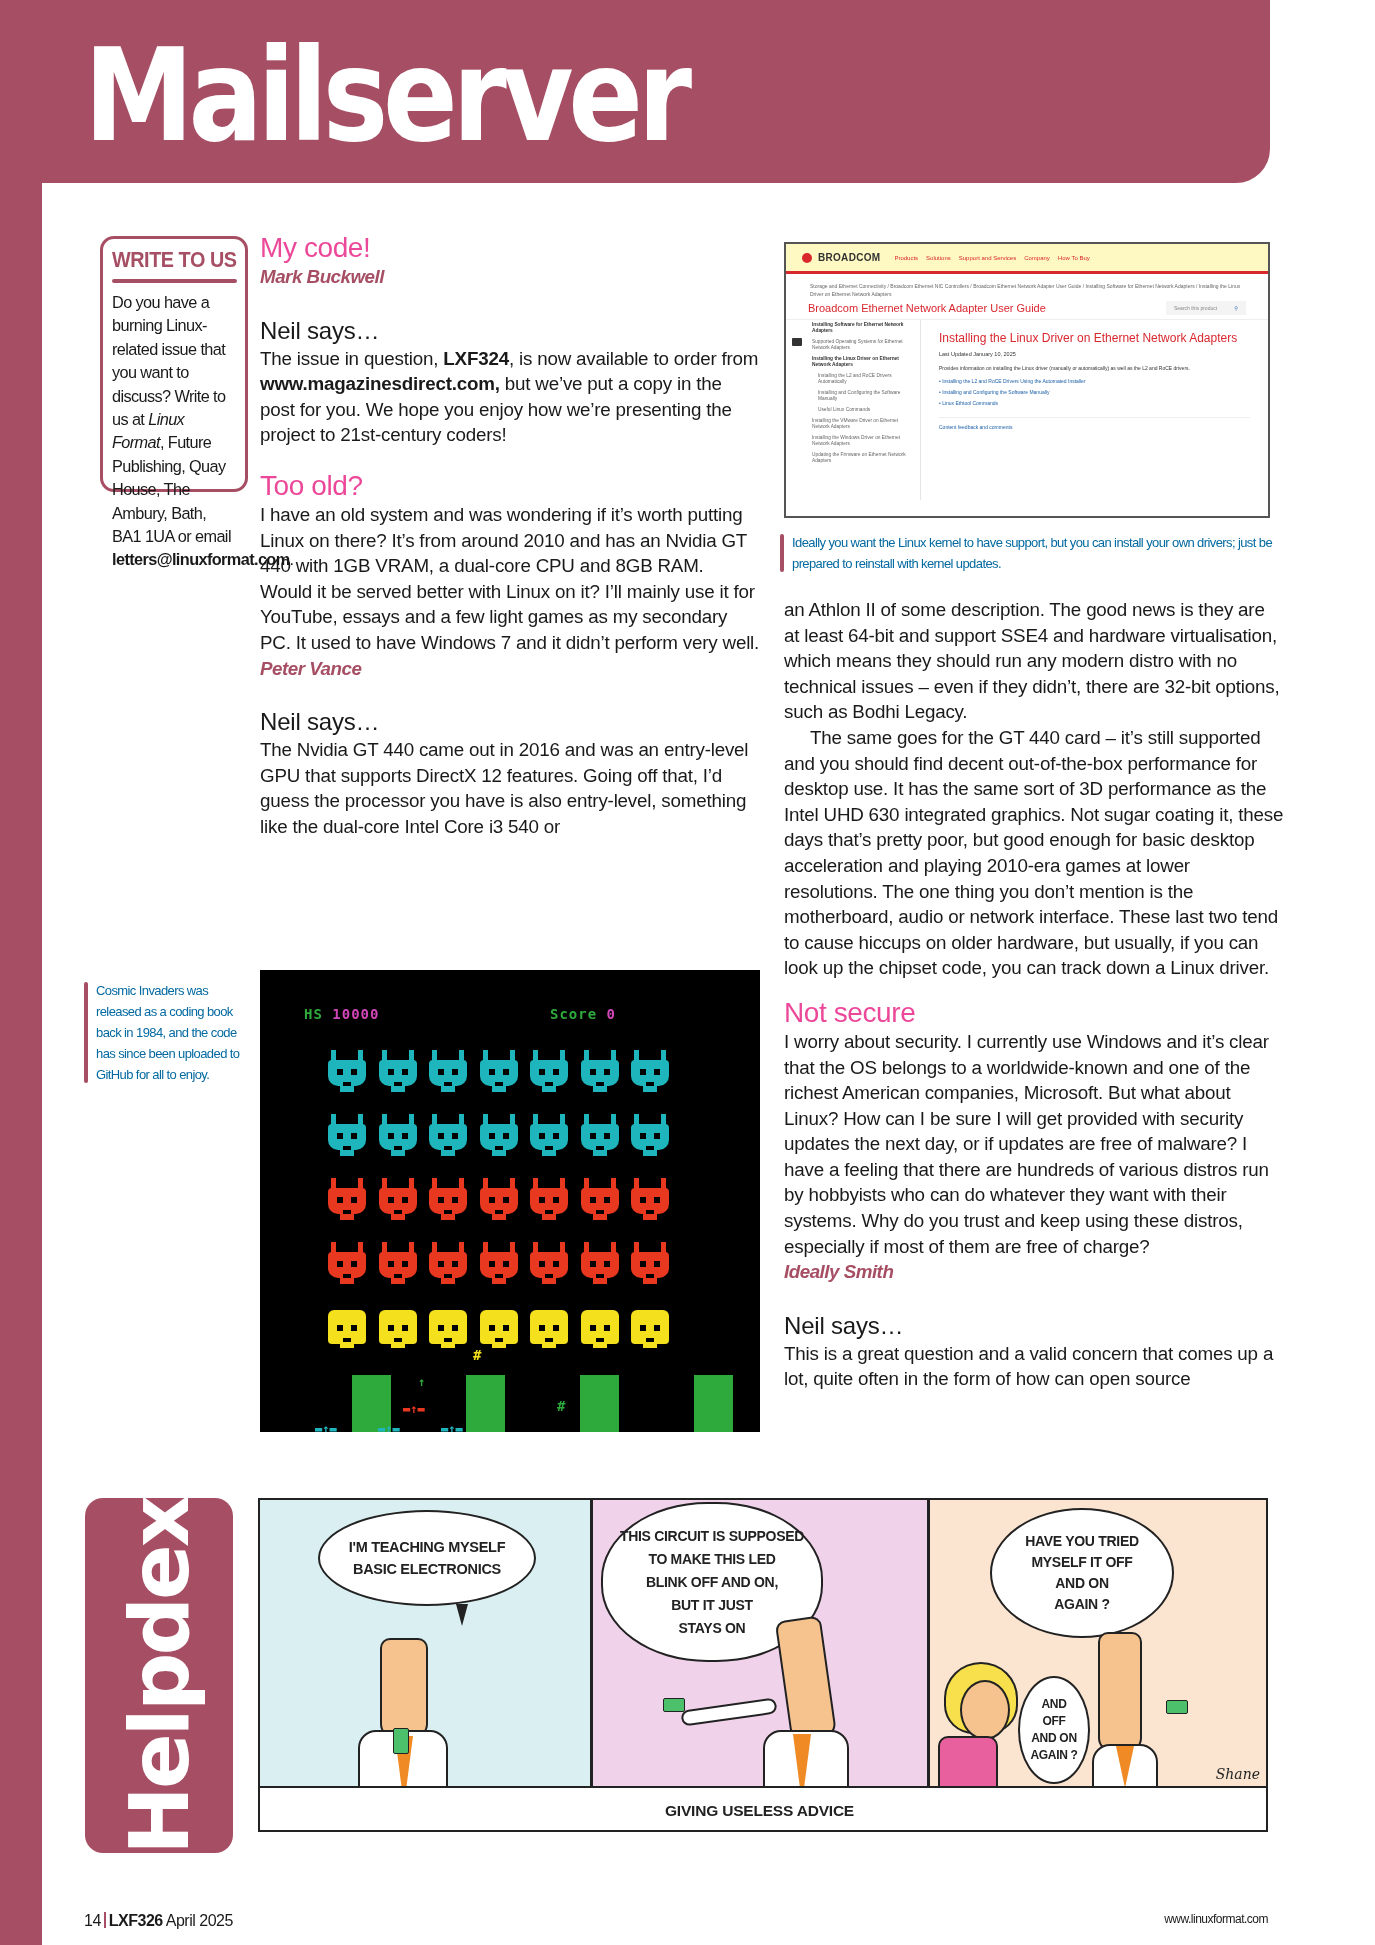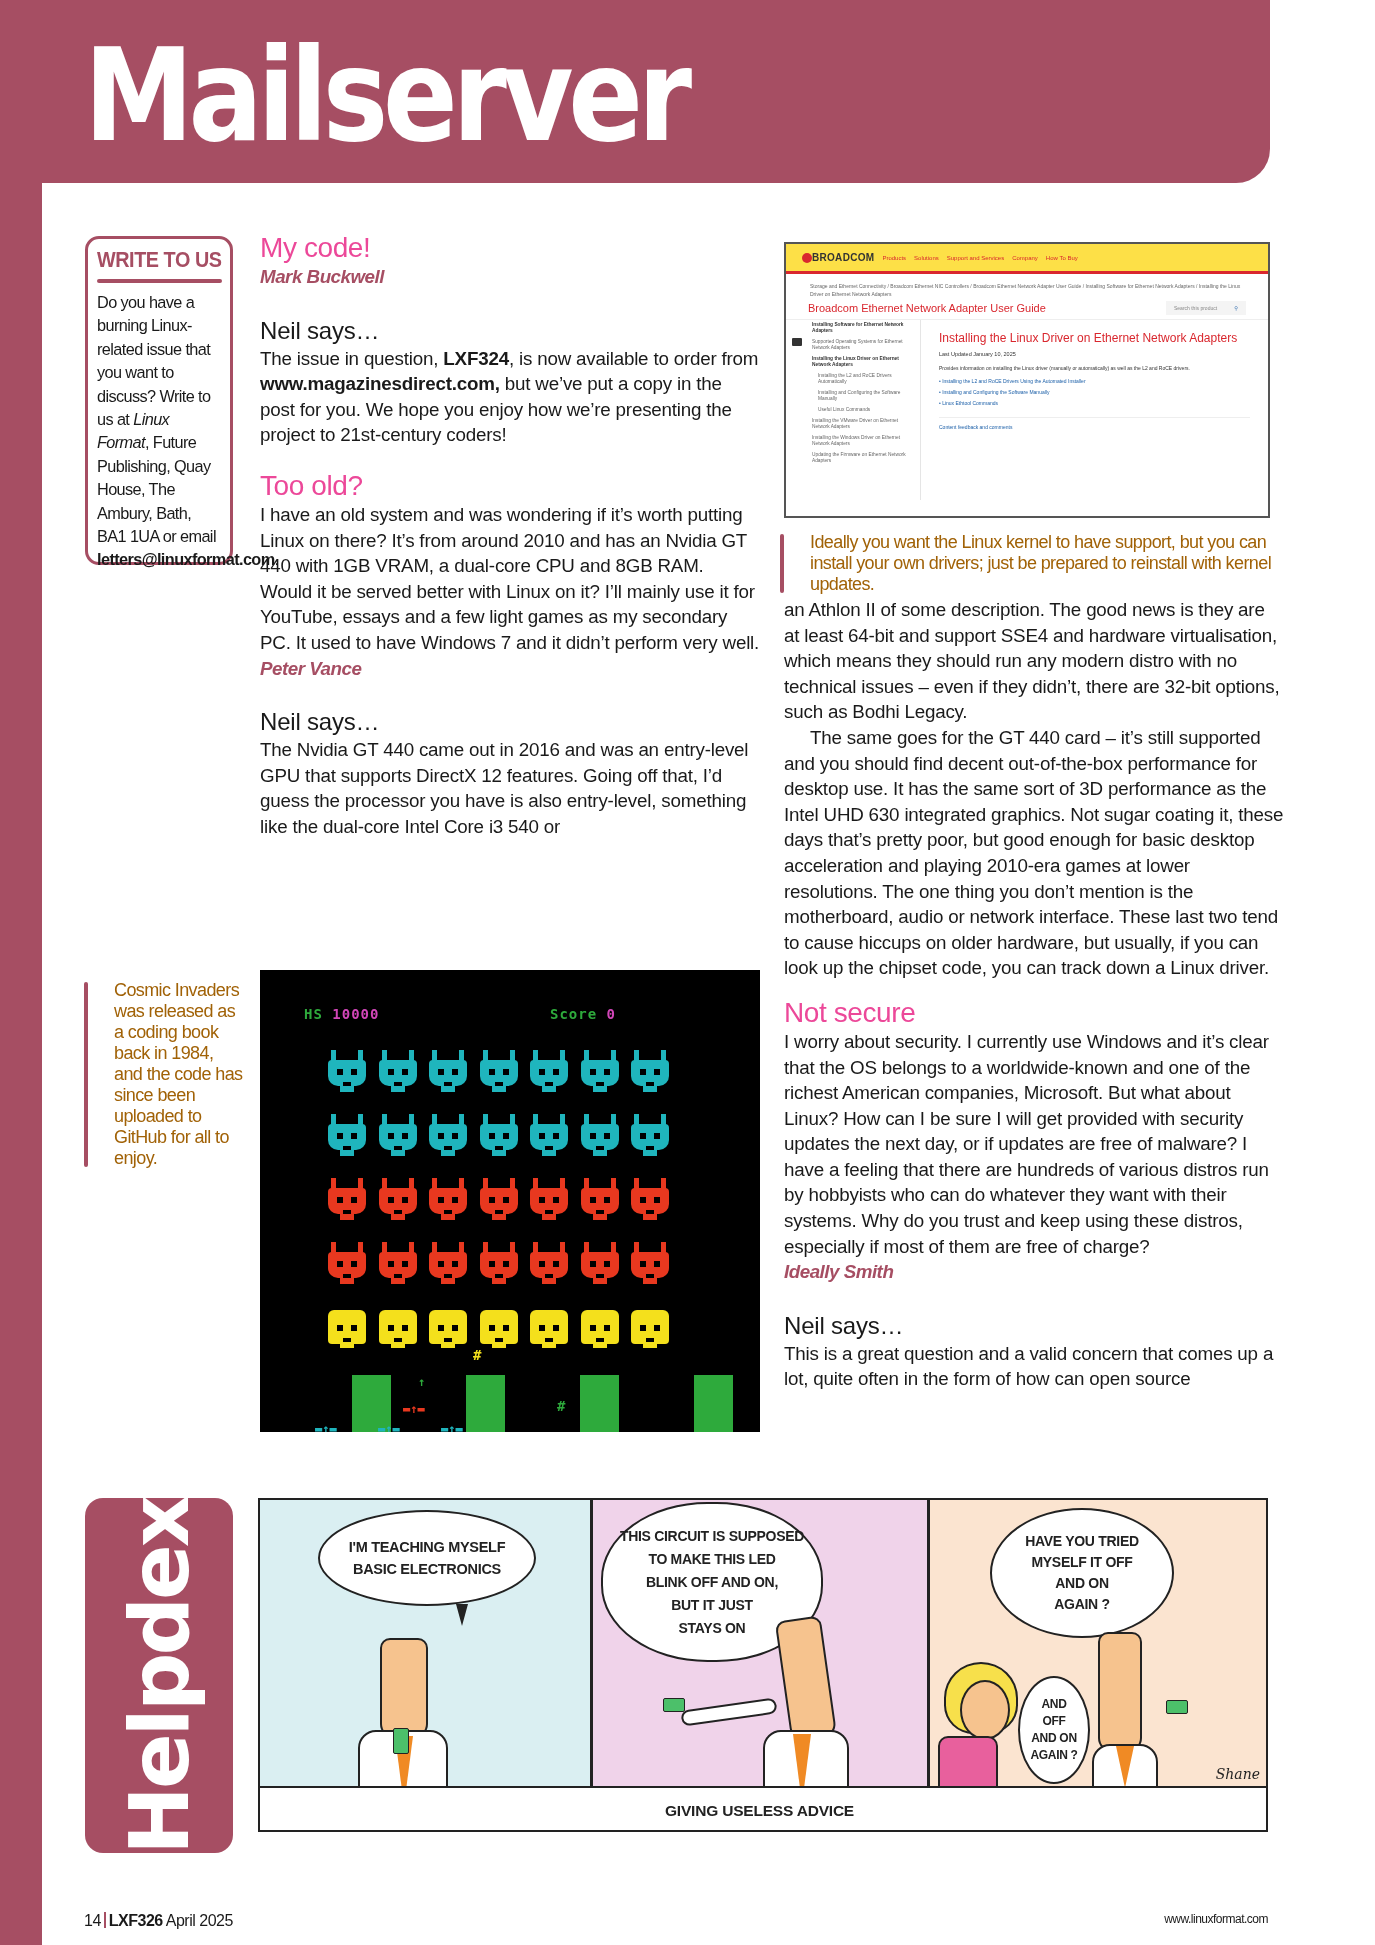--- a/index.html
+++ b/index.html
@@ -3,45 +3,45 @@
 <meta charset="utf-8">
 <style>
   * { box-sizing: border-box; margin: 0; padding: 0; }
   html, body { width: 1375px; height: 1945px; background: #ffffff; overflow: hidden; }
   body { position: relative; font-family: "Liberation Sans", sans-serif; color: #1a1a1a; }
 
   .left-strip { position: absolute; left: 0; top: 0; width: 42px; height: 1945px; background: #a64e63; }
   .header-band { position: absolute; left: 0; top: 0; width: 1270px; height: 183px; background: #a64e63; border-bottom-right-radius: 34px; }
   .page-title { position: absolute; left: 84px; top: 32px; font-family: "DejaVu Sans", sans-serif; font-weight: bold; font-size: 128px; letter-spacing: -6px; color: #ffffff; line-height: 1; transform: scaleX(0.86); transform-origin: left top; }
 
-  .write-box { position: absolute; left: 85px; top: 236px; width: 148px; height: 329px; border: 3px solid #a64e63; border-radius: 14px; padding: 8px 8px 0 9px; }
+  .write-box { position: absolute; left: 100px; top: 236px; width: 148px; height: 256px; border: 3px solid #a64e63; border-radius: 14px; padding: 8px 8px 0 9px; }
   .write-title { font-family: "Liberation Sans", sans-serif; font-weight: bold; font-size: 22px; color: #a64e63; letter-spacing: -0.5px; transform: scaleX(0.9); transform-origin: left; white-space: nowrap; }
   .write-rule { height: 4px; background: #a64e63; border-radius: 2px; margin: 6px 0 8px 0; }
   .write-body { font-family: "Liberation Sans", sans-serif; font-size: 16.3px; line-height: 23.4px; color: #1a1a1a; letter-spacing: -0.6px; }
   .write-body .it { font-style: italic; }
   .write-body .b { font-weight: bold; }
 
   .col { position: absolute; font-family: "Liberation Sans", sans-serif; font-size: 18.8px; line-height: 25.6px; color: #1a1a1a; letter-spacing: -0.2px; }
   .col-mid { left: 260px; top: 232px; width: 500px; }
   .col-right { left: 784px; width: 500px; }
   .h2 { font-size: 28px; color: #ec4899; line-height: 32px; letter-spacing: -0.4px; }
   .byline { color: #a64e63; font-weight: bold; font-style: italic; letter-spacing: -0.5px; }
   .neil { font-size: 24px; line-height: 30px; color: #1a1a1a; margin-top: 26px; }
   .it { font-style: italic; }
   .b { font-weight: bold; }
   .indent { text-indent: 26px; }
 
-  .caption { position: absolute; font-family: "Liberation Sans", sans-serif; font-size: 18px; line-height: 21px; color: #a16207; letter-spacing: -0.6px; padding-left: 30px; }
+  .caption { position: absolute; font-family: "Liberation Sans", sans-serif; font-size: 13px; line-height: 21px; color: #0369a1; letter-spacing: -0.6px; padding-left: 12px; }
   .caption::before { content: ""; position: absolute; left: 0; top: 2px; bottom: 2px; width: 4px; background: #a64e63; border-radius: 2px; }
   .cap-invaders { left: 84px; top: 980px; width: 160px; }
   .cap-broadcom { left: 780px; top: 532px; width: 500px; }
 
   
   .shot { position: absolute; left: 784px; top: 242px; width: 486px; height: 276px; border: 2px solid #555; background: #fff; overflow: hidden; font-family: "Liberation Sans", sans-serif; }
-  .shot-top { height: 30px; background: #fde047; border-bottom: 3px solid #d9272e; display: flex; align-items: center; padding-left: 16px; }
+  .shot-top { height: 30px; background: #fef9c3; border-bottom: 3px solid #d9272e; display: flex; align-items: center; padding-left: 16px; gap: 6px; }
   .bc-logo-dot { width: 10px; height: 10px; border-radius: 50%; background: #d9272e; }
   .bc-logo { font-weight: bold; font-size: 10px; color: #333; letter-spacing: 0.3px; }
   .bc-nav { font-size: 6px; color: #d9272e; margin-left: 8px; display: flex; gap: 8px; }
   .shot-crumbs { font-size: 5px; color: #666; padding: 8px 24px 0 24px; line-height: 8px; height: 22px; }
   .shot-title-row { display: flex; align-items: center; padding: 4px 22px; height: 24px; border-bottom: 1px solid #eee; }
   .shot-title { font-size: 11px; color: #d9272e; flex: 1; }
   .shot-search { font-size: 5px; color: #888; background: #f4f4f4; padding: 4px 8px; width: 80px; display: flex; justify-content: space-between; }
   .shot-body { display: flex; height: 180px; }
   .shot-side { width: 135px; border-right: 1px solid #e5e5e5; padding: 2px 4px 0 26px; font-size: 4.8px; color: #666; line-height: 6px; position: relative; }
   .shot-side .toggle { position: absolute; left: 6px; top: 18px; width: 10px; height: 8px; background: #333; border-radius: 1px; }

